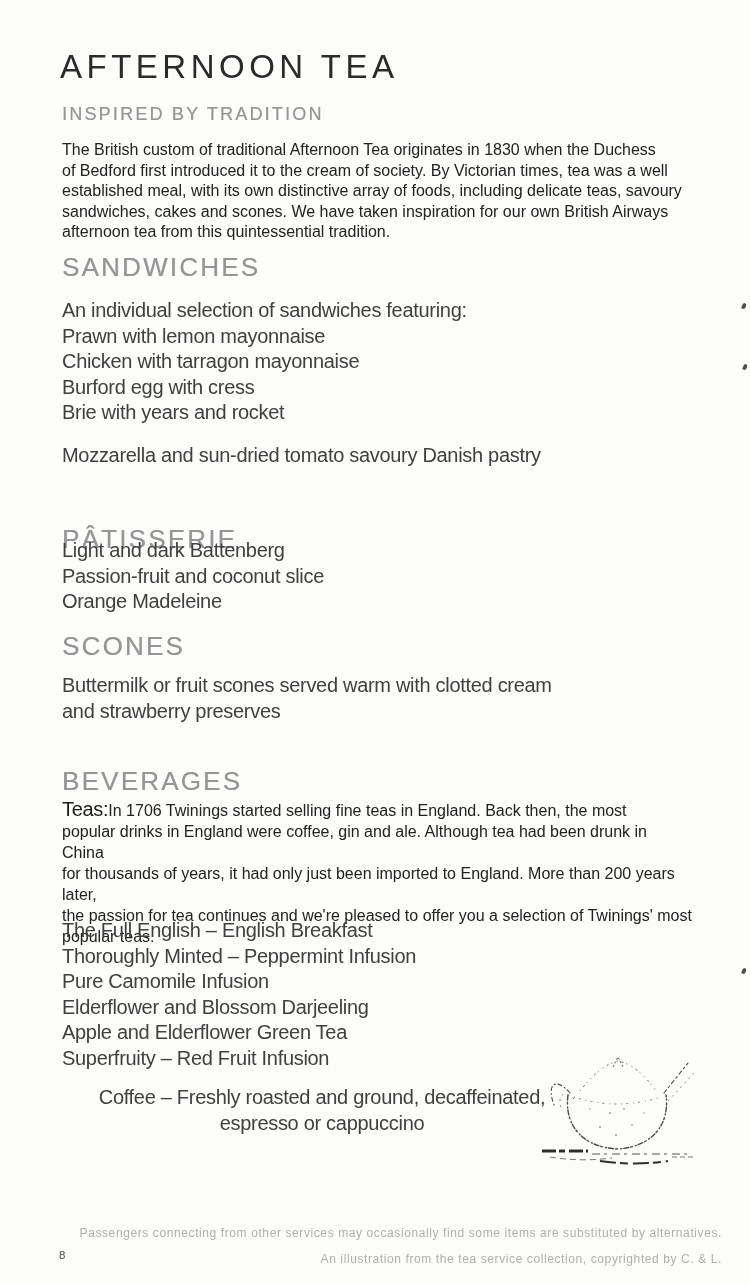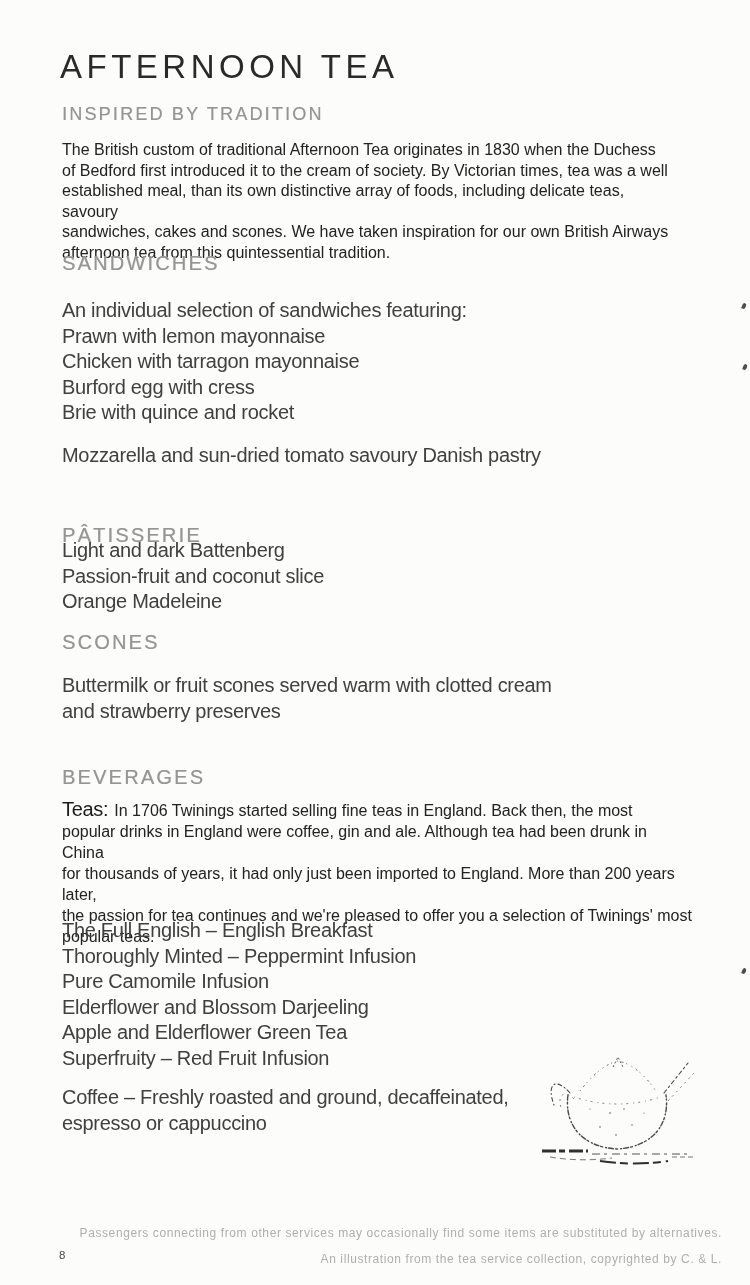--- a/index.html
+++ b/index.html
@@ -12,21 +12,21 @@
     color:#1f1f1f;
     overflow:hidden;
   }
   .page-title{
     position:absolute;left:60px;top:48px;
     font-size:33px;font-weight:300;letter-spacing:4.5px;
     color:#2a2a2a;
   }
   .sec-heading{
     position:absolute;left:62px;
-    font-size:20px;font-weight:400;letter-spacing:2.2px;
+    font-size:26px;font-weight:400;letter-spacing:2.2px;
     color:#959595;
     text-shadow:0.4px 0.4px 0 #c2c2c2;
   }
   .h-inspired{top:104px;font-size:18px;}
   .h-sandwiches{top:252px;}
   .h-patisserie{top:492px;margin-top:32px;}
   .h-scones{top:631px;}
   .h-beverages{top:766px;}
   .para{
     position:absolute;left:62px;
@@ -38,23 +38,23 @@
   .menu-block{
     position:absolute;left:62px;
     font-size:20px;letter-spacing:-0.3px;line-height:25.5px;
     color:#404040;
   }
   .sandwich-list{top:298px;}
   .mozzarella-line{top:443px;}
   .patisserie-list{top:538px;}
   .scones-body{top:673px;}
   .teas-para{position:absolute;left:62px;top:799px;font-size:16px;line-height:21px;color:#222;width:630px;}
-  .teas-label{font-size:20px;letter-spacing:-0.3px;color:#1c1c1c;margin-right:6px;}
+  .teas-label{font-size:20px;letter-spacing:-0.3px;color:#1c1c1c;}
   .tea-list{top:918px;}
-  .coffee-block{top:1085px;width:520px;}
+  .coffee-block{top:1085px;width:520px;text-align:center;}
   .teapot{position:absolute;left:540px;top:1053px;}
   .footer-line{
     position:absolute;right:28px;
     font-size:12px;letter-spacing:0.6px;
     color:#8e8e8e;opacity:0.7;
     filter:blur(0.4px);
     white-space:nowrap;
   }
   .footer-1{top:1226px;}
   .footer-2{top:1252px;}
@@ -75,32 +75,32 @@
 <body>
 
 <div class="page">
 
   <div class="page-title">AFTERNOON TEA</div>
 
   <div class="sec-heading h-inspired">INSPIRED BY TRADITION</div>
   <div class="para intro-para">
     <div>The British custom of traditional Afternoon Tea originates in 1830 when the Duchess</div>
     <div>of Bedford first introduced it to the cream of society. By Victorian times, tea was a well</div>
-    <div>established meal, than its own distinctive array of foods, including delicate teas, savoury</div>
+    <div>established meal, with its own distinctive array of foods, including delicate teas, savoury</div>
     <div>sandwiches, cakes and scones. We have taken inspiration for our own British Airways</div>
     <div>afternoon tea from this quintessential tradition.</div>
   </div>
 
   <div class="sec-heading h-sandwiches">SANDWICHES</div>
   <div class="menu-block sandwich-list">
     <div>An individual selection of sandwiches featuring:</div>
     <div>Prawn with lemon mayonnaise</div>
     <div>Chicken with tarragon mayonnaise</div>
     <div>Burford egg with cress</div>
-    <div>Brie with quince and rocket</div>
+    <div>Brie with years and rocket</div>
   </div>
   <div class="menu-block mozzarella-line">Mozzarella and sun-dried tomato savoury Danish pastry</div>
 
   <div class="sec-heading h-patisserie">PÂTISSERIE</div>
   <div class="menu-block patisserie-list">
     <div>Light and dark Battenberg</div>
     <div>Passion-fruit and coconut slice</div>
     <div>Orange Madeleine</div>
   </div>
 

